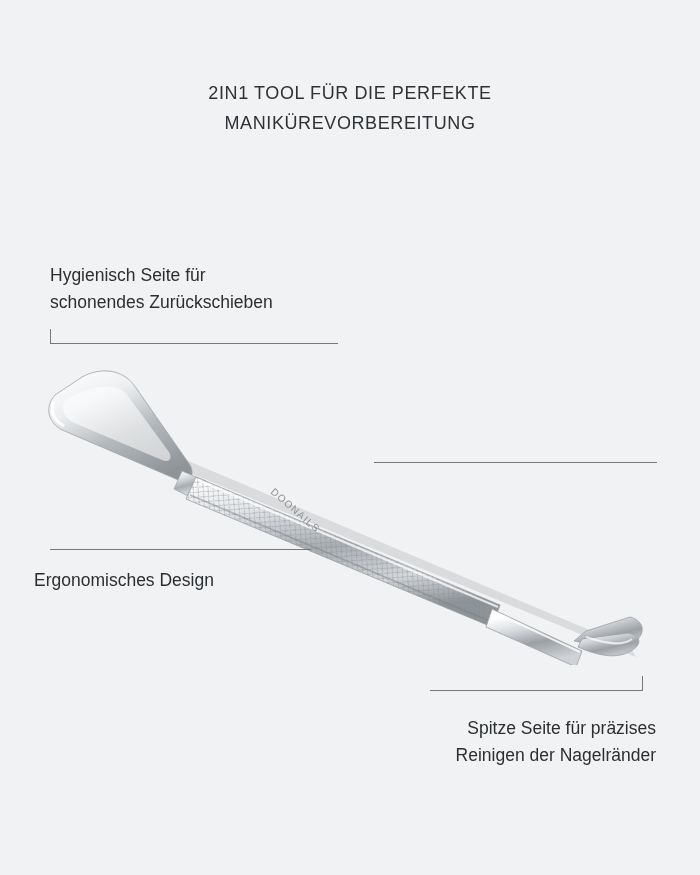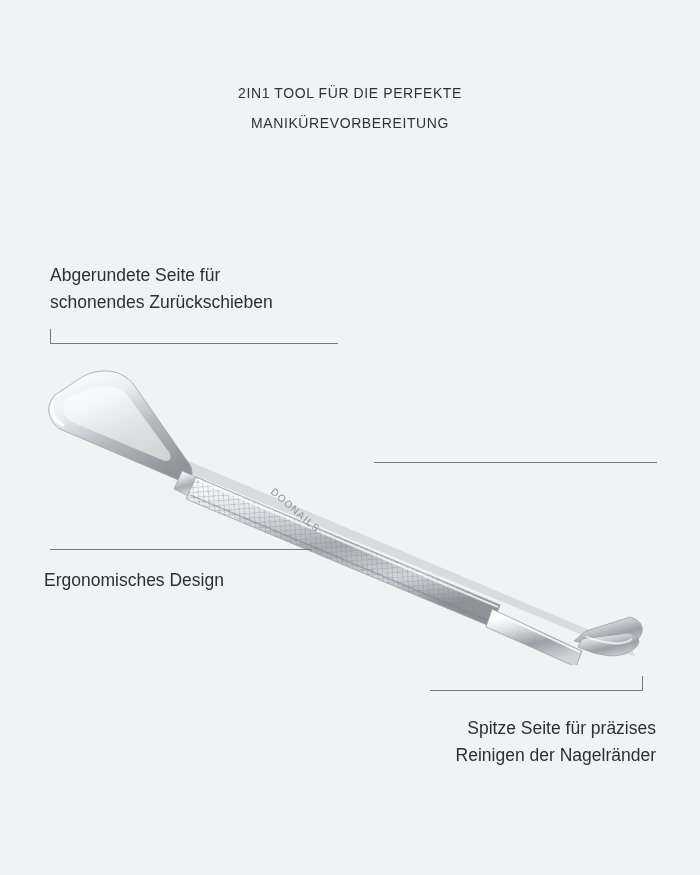--- a/index.html
+++ b/index.html
@@ -18,21 +18,21 @@
     overflow: hidden;
   }
 
   
   .headline {
     position: absolute;
     top: 78px;
     left: 0;
     width: 700px;
     text-align: center;
-    font-size: 14px;
+    font-size: 18px;
     letter-spacing: 0.6px;
     line-height: 30px;
     color: #2f3234;
     font-weight: 400;
     white-space: pre-line;
   }
 
   
   .callout {
     position: absolute;
@@ -40,21 +40,21 @@
     font-size: 17.5px;
     line-height: 27px;
     font-weight: 400;
     white-space: pre-line;
   }
   .callout.left   { text-align: left; }
   .callout.right  { text-align: right; }
 
   .c1 { top: 262px; left: 50px; }
   .c2 { top: 398px; right: 44px; }
-  .c3 { top: 567px; left: 44px; }
+  .c3 { top: 567px; left: 34px; }
   .c4 { top: 715px; right: 44px; }
 
   
   .rule {
     position: absolute;
     background: #76797c;
     height: 1px;
   }
   .tick {
     position: absolute;
@@ -186,21 +186,21 @@
       <path d="M548 292
                C 566 300, 588 306, 604 294
                C 612 288, 610 280, 598 278
                L 552 284 Z" fill="url(#gTip)" stroke="#9aa0a5" stroke-width="0.8"></path>
       <path d="M556 282 C 574 288, 592 292, 602 284" stroke="#ffffff" stroke-width="2" opacity="0.7" fill="none"></path>
     </svg>
   </div>
 
   <div class="brand">DOONAILS</div>
 
-  <div class="callout left c1">Abgerundete Seite für
+  <div class="callout left c1">Hygienisch Seite für
 schonendes Zurückschieben</div>
   <div class="rule rule-1"></div>
   <div class="tick tick-1"></div>
 
   <div class="rule rule-2"></div>
 
   <div class="rule rule-3"></div>
   <div class="callout left c3">Ergonomisches Design</div>
 
   <div class="rule rule-4"></div>

